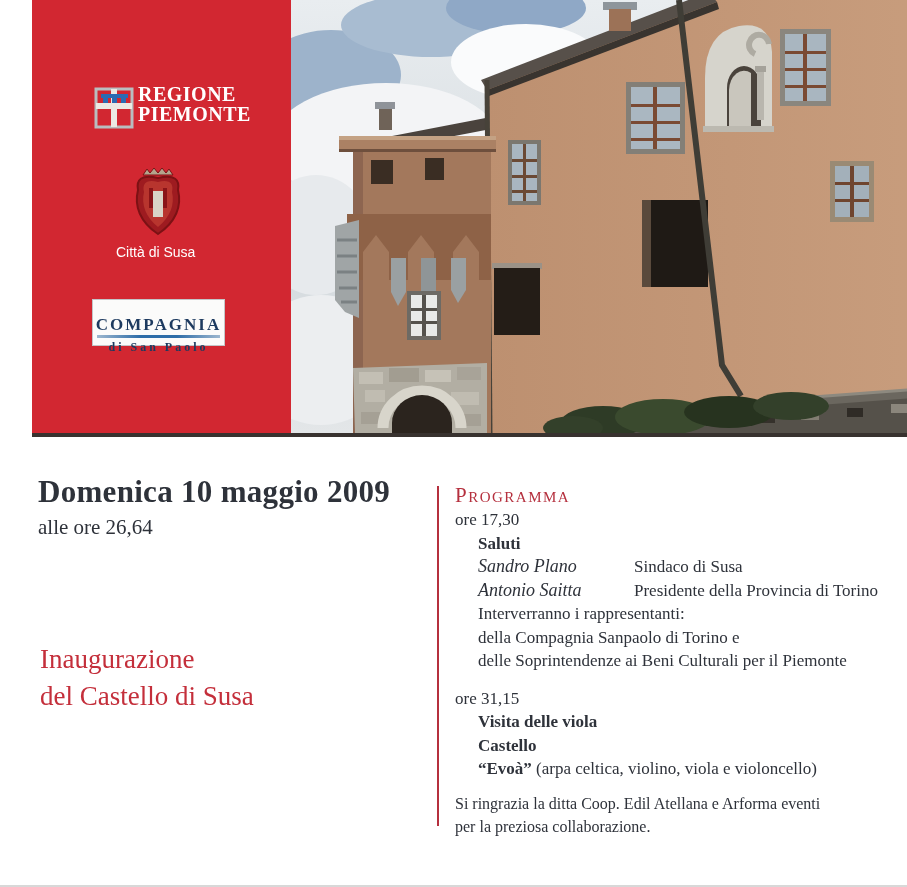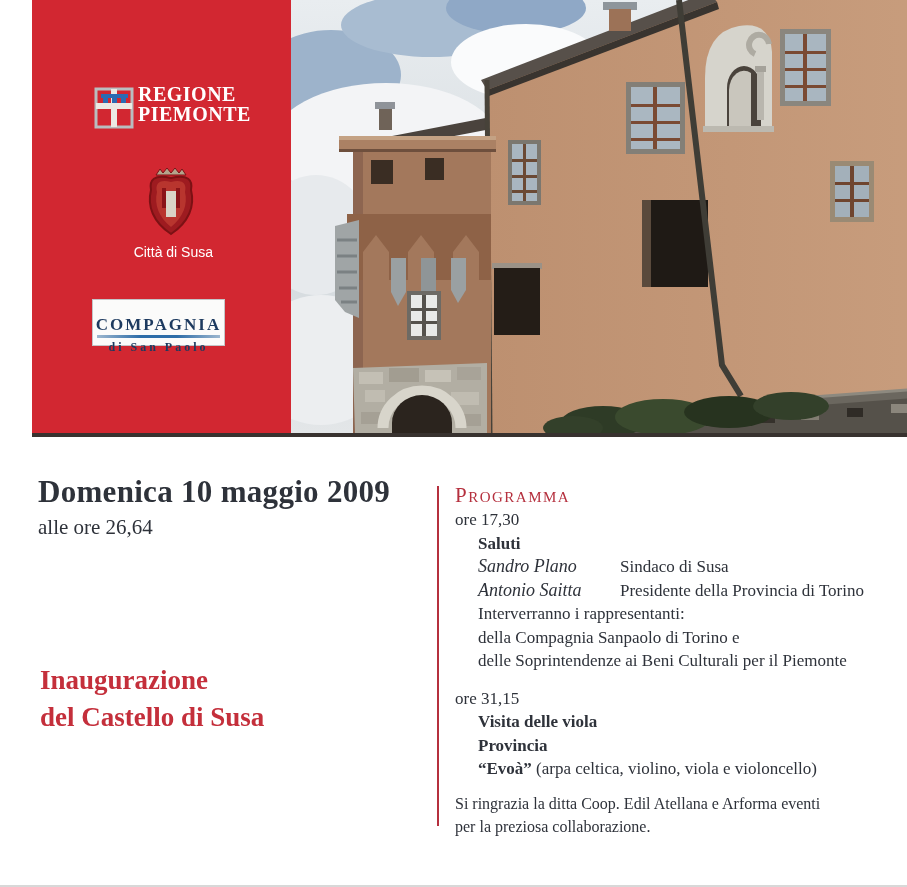--- a/index.html
+++ b/index.html
@@ -18,55 +18,55 @@
                background:var(--panel-red,#d22731); }
   .photo { position:absolute; left:259px; top:0; width:648px; height:433px; display:block; }
 
   
   .logo-regione { position:absolute; left:62px; top:84px; display:flex; align-items:flex-start; }
   .logo-regione svg { display:block; margin-top:2px; }
   .logo-regione .txt { margin-left:4px; color:#ffffff; font-size:20px; line-height:20px;
                        letter-spacing:.5px; font-weight:600; }
 
   
-  .logo-susa { position:absolute; left:97px; top:166px; width:84px; text-align:right; }
+  .logo-susa { position:absolute; left:84px; top:166px; width:84px; text-align:left; }
   .logo-susa svg { display:block; margin:0 auto; }
   .logo-susa .caption { margin-top:6px; color:#ffffff; font-size:14px;
                         font-family:"Liberation Sans", sans-serif; white-space:nowrap; }
 
   
   .logo-compagnia { position:absolute; left:60px; top:299px; width:133px; height:47px;
                     background:#fbfbfa; border:1px solid #c3c6c8; text-align:center;
                     padding-top:15px; }
   .logo-compagnia .l1 { color:var(--navy,#1d3a5f); font-weight:bold; font-size:17px;
                         letter-spacing:2px; line-height:19px; }
   .logo-compagnia .rule { height:3px; margin:1px 4px 2px 4px;
                           background:linear-gradient(90deg,#9db7cf,#2e6da8 35%,#2e6da8 65%,#9db7cf); }
   .logo-compagnia .l2 { color:var(--navy,#1d3a5f); font-weight:bold; font-size:12px;
                         letter-spacing:3px; }
 
   
   .date-block { position:absolute; left:38px; top:474px; color:var(--text-dark,#272b32); }
   .date-block .date { font-size:31px; font-weight:bold; letter-spacing:.3px; }
   .date-block .time { font-size:21px; margin-top:5px; }
 
-  .event-title { position:absolute; left:40px; top:662px;
-                 color:var(--accent-red,#c42f3b); font-size:27px; font-weight:bold;
+  .event-title { position:absolute; left:40px; top:641px;
+                 color:var(--accent-red,#c42f3b); font-size:27px; font-weight:normal;
                  line-height:37px; }
 
   
   .divider { position:absolute; left:437px; top:486px; width:2px; height:340px;
              background:var(--divider-red,#b5303e); }
   .program { position:absolute; left:455px; top:483px; width:445px;
              color:var(--text-dark,#31353d); font-size:17px; line-height:23.5px; }
   .program .heading { font-variant:small-caps; font-size:21px; letter-spacing:1.5px;
                       color:var(--divider-red,#b5303e); line-height:24px; margin-bottom:1px; }
   .indent { margin-left:23px; }
   .bold { font-weight:bold; }
-  .spk { display:flex; }
+  .spk { display:flex;gap:14px; }
   .spk .nm { flex:0 0 142px; font-style:italic; font-size:18px; }
   .gap14 { height:14px; } .gap10 { height:11px; }
   .thanks { font-size:16px; }
 </style>
 </head>
 <body>
 
 <div class="page">
 
   <div class="banner">
@@ -266,21 +266,21 @@
     </div>
 
     <div class="indent">Interverranno i rappresentanti:</div>
     <div class="indent">della Compagnia Sanpaolo di Torino e</div>
     <div class="indent">delle Soprintendenze ai Beni Culturali per il Piemonte</div>
 
     <div class="gap14"></div>
 
     <div>ore 31,15</div>
     <div class="indent bold">Visita delle viola</div>
-    <div class="indent bold">Provincia</div>
+    <div class="indent bold">Castello</div>
     <div class="indent"><span class="bold">“Evoà”</span><span> (arpa celtica, violino, viola e violoncello)</span></div>
 
     <div class="gap10"></div>
 
     <div class="thanks">Si ringrazia la ditta Coop. Edil Atellana e Arforma eventi</div>
     <div class="thanks">per la preziosa collaborazione.</div>
   </div>
 
 </div>
 

